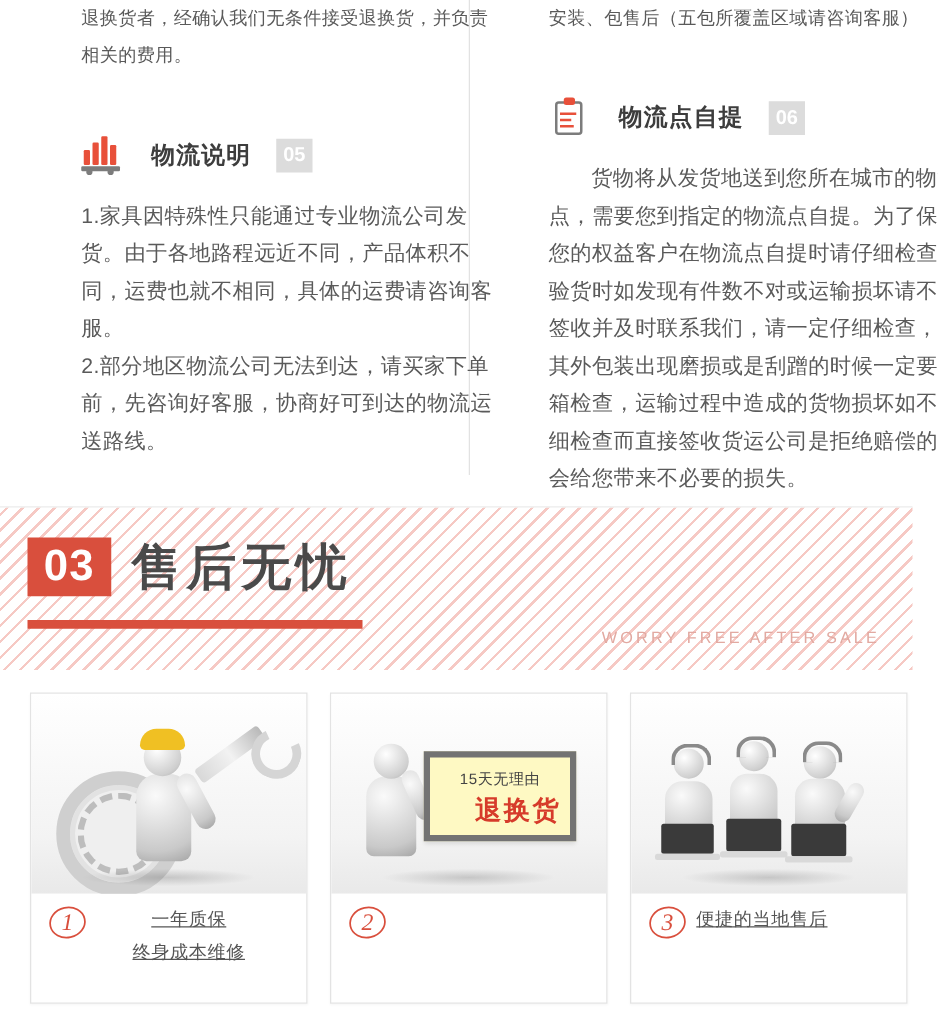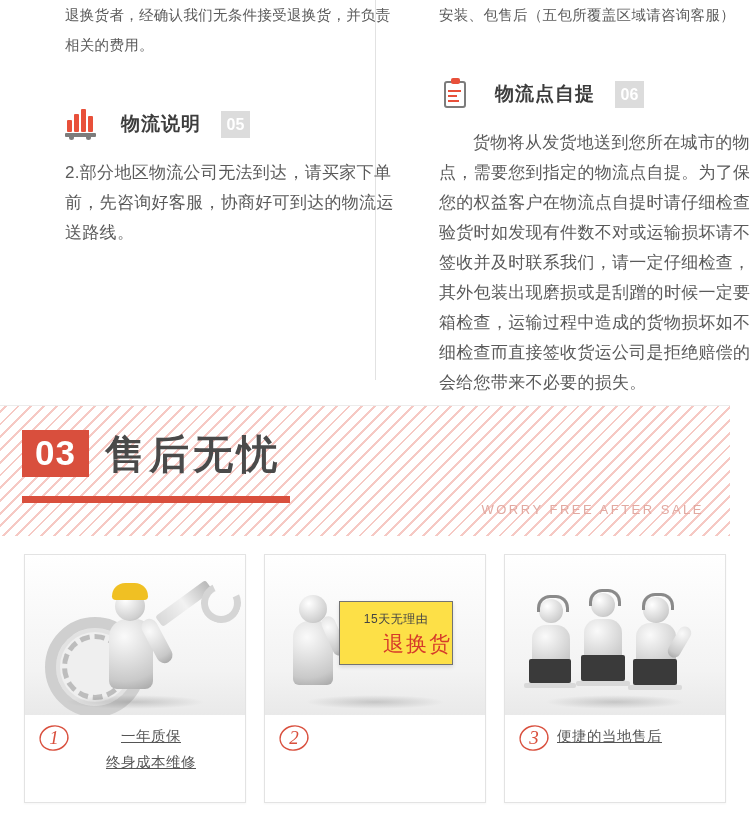--- a/index.html
+++ b/index.html
@@ -303,38 +303,39 @@
     border-radius: 50%;
     border: 5px dashed #bdbdbd;
   }
   .helmet {
     position: absolute;
     background: #f0c023;
     border-radius: 14px 14px 4px 4px;
   }
   .sign {
     position: absolute;
-    background: #fde047;
-    border: 1px solid #737373;
+    background: #fef9c3;
+    border: 5px solid #737373;
     box-shadow: 0 2px 4px rgba(0,0,0,.12);
   }
   .sign-top {
     font-size: 12px;
     color: #444;
     text-align: center;
     margin-top: 9px;
     letter-spacing: .5px;
   }
   .sign-big {
     font-size: 21px;
     color: #d63b2a;
-    font-weight: normal;
-    text-align: right;
+    font-weight: bold;
+    text-align: left;
     letter-spacing: 2px;
     margin-top: 2px;
+    padding-left: 36px;
   }
   .laptop {
     position: absolute;
     background: #3a3a3a;
     border-radius: 2px;
   }
   .laptop:after {
     content: "";
     position: absolute;
     left: -5px; bottom: -5px;
@@ -376,20 +377,21 @@
             <span class="bar b3"></span>
             <span class="bar b4"></span>
           <span class="base"></span>
             <span class="wheel w1"></span>
             <span class="wheel w2"></span>
         </span>
         <span class="head-title">物流说明</span>
         <span class="head-num">05</span>
       </div>
 
+      <p class="body-text">1.家具因特殊性只能通过专业物流公司发货。由于各地路程远近不同，产品体积不同，运费也就不相同，具体的运费请咨询客服。</p>
       <p class="body-text">2.部分地区物流公司无法到达，请买家下单前，先咨询好客服，协商好可到达的物流运送路线。</p>
     </div>
 
     <div class="log-col right">
       <p class="lead-text">安装、包售后（五包所覆盖区域请咨询客服）</p>
 
       <div class="block-head">
         <span class="head-icon icon-clip">
           <span class="board"></span>
             <span class="clip"></span>

